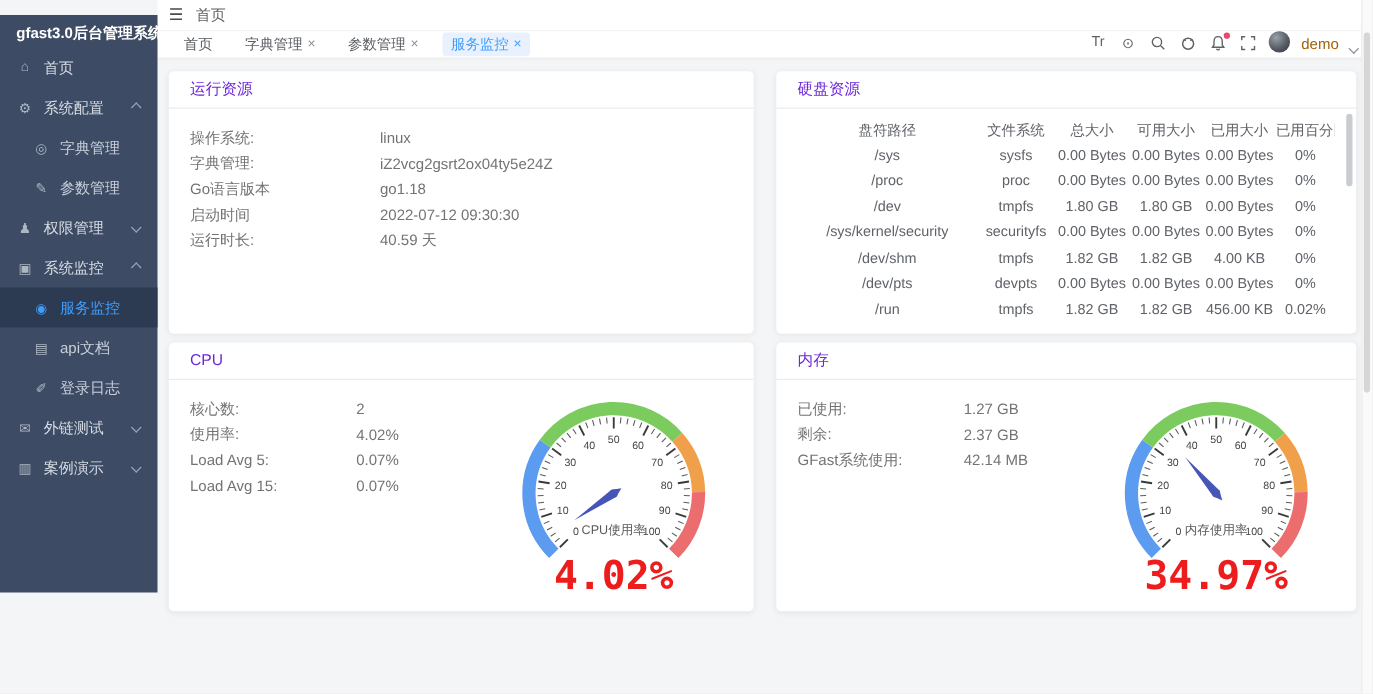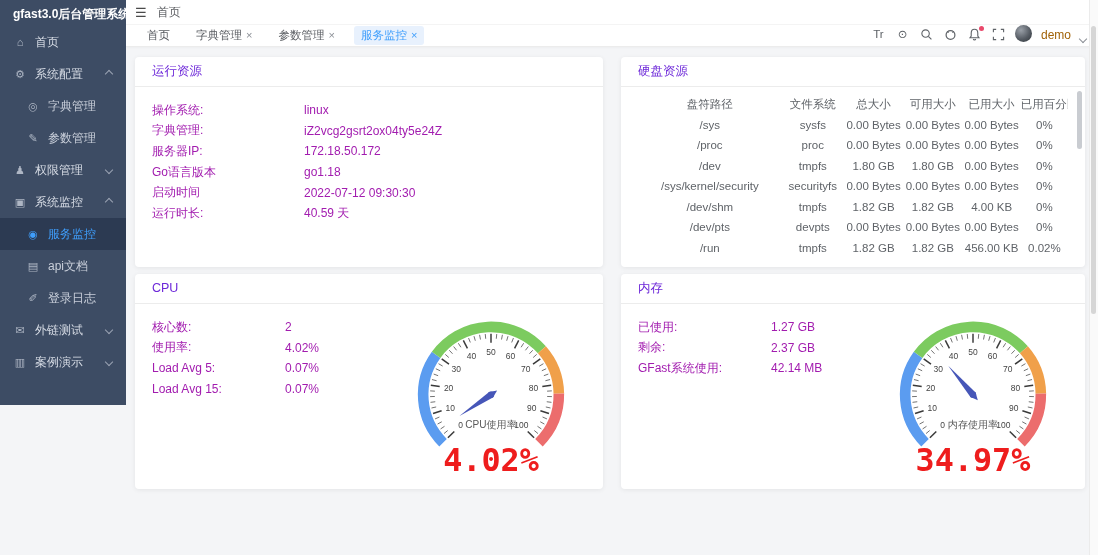--- a/index.html
+++ b/index.html
@@ -1,19 +1,19 @@
 <!DOCTYPE html>
 <html><head>
 <meta charset="utf-8">
 <style>
   html,body{margin:0;padding:0;background:#e9eaec;}
   .app{position:relative;width:1098px;height:555px;background:#f4f5f7;overflow:hidden;
        font-family:"Liberation Sans","DejaVu Sans",sans-serif;font-size:12px;color:#5f6368;}
   
-  .sidebar{position:absolute;left:0;top:0;width:126px;height:405px;background:#3d4c64;z-index:5;}
+  .sidebar{position:absolute;left:0;top:12px;width:126px;height:462px;background:#3d4c64;z-index:5;}
   .logo{display:flex;align-items:center;gap:5px;height:24px;padding:2px 0 0 8px;color:#fff;
         font-weight:bold;font-size:12px;white-space:nowrap;cursor:pointer;}
   .sitem{display:flex;align-items:center;height:32px;color:#d7dce5;cursor:pointer;white-space:nowrap;}
   .sitem .sicon{width:14px;text-align:center;margin-right:8px;font-size:11px;color:#aeb6c4;font-style:normal;}
   .sitem.lvl1{padding-left:13px;}
   .sitem.lvl2{padding-left:26px;color:#c9cfda;}
   .sitem .slabel{flex:1;font-size:12px;}
   .sitem .chev{margin-right:14px;color:#9aa3b3;}
   .sitem.active{background:#2c3a52;color:#3f9efc;}
   .sitem.active .sicon{color:#3f9efc;}
@@ -38,21 +38,21 @@
        color:#595c61;cursor:pointer;}
   .tab .tclose{font-size:11px;line-height:1;color:#8b8f96;}
   .tab.active{background:#e8f1fd;color:#3f9efc;}
   .tab.active .tclose{color:#3f9efc;}
   
   .content{display:grid;grid-template-columns:468px 464px;grid-template-rows:210px 215px;
            column-gap:18px;row-gap:7px;padding:10px 0 0 9px;}
   .panel{position:relative;background:#fff;border-radius:4px;box-shadow:0 1px 5px rgba(0,0,0,.07);overflow:hidden;}
   .panel-h{height:29px;line-height:29px;padding:0 17px;font-size:12.5px;color:#6d28d9;border-bottom:1px solid #ececec;}
   .kv{padding:13px 17px 0;}
-  .kv .row{display:flex;height:20.6px;align-items:center;font-size:12px;color:#a21caf;}
+  .kv .row{display:flex;height:20.6px;align-items:center;font-size:12px;color:#737373;}
   .kv .row .k{flex:0 0 152px;}
   .panel.half .kv .row .k{flex:0 0 133px;}
   table.disk{border-collapse:collapse;table-layout:fixed;margin:7px 17px 0;width:430px;}
   table.disk th,table.disk td{font-weight:400;text-align:center;font-size:11.5px;color:#5f6368;
       height:20.5px;padding:0;overflow:hidden;white-space:nowrap;}
   .pscroll{position:absolute;right:3px;top:34px;width:5px;height:58px;border-radius:3px;background:#c9ccd1;}
   .gauge-wrap{position:absolute;right:6px;top:40px;width:212px;height:172px;}
   .winscroll{position:absolute;right:0;top:0;width:8px;height:555px;background:#fafafa;border-left:1px solid #ebebeb;z-index:9;}
   .winscroll .thumb{position:absolute;left:1px;top:26px;width:5px;height:288px;border-radius:3px;background:#d6d6d6;}
 </style>
@@ -183,24 +183,20 @@
       <section class="panel">
         <div class="panel-h">运行资源</div>
         <div class="kv" id="runtime-rows">
             <div class="row">
               <span class="k">操作系统:</span>
               <span class="v">linux</span>
             </div>
             <div class="row">
               <span class="k">字典管理:</span>
               <span class="v">iZ2vcg2gsrt2ox04ty5e24Z</span>
-            </div>
-            <div class="row">
-              <span class="k">服务器IP:</span>
-              <span class="v">172.18.50.172</span>
             </div>
             <div class="row">
               <span class="k">Go语言版本</span>
               <span class="v">go1.18</span>
             </div>
             <div class="row">
               <span class="k">启动时间</span>
               <span class="v">2022-07-12 09:30:30</span>
             </div>
             <div class="row">

